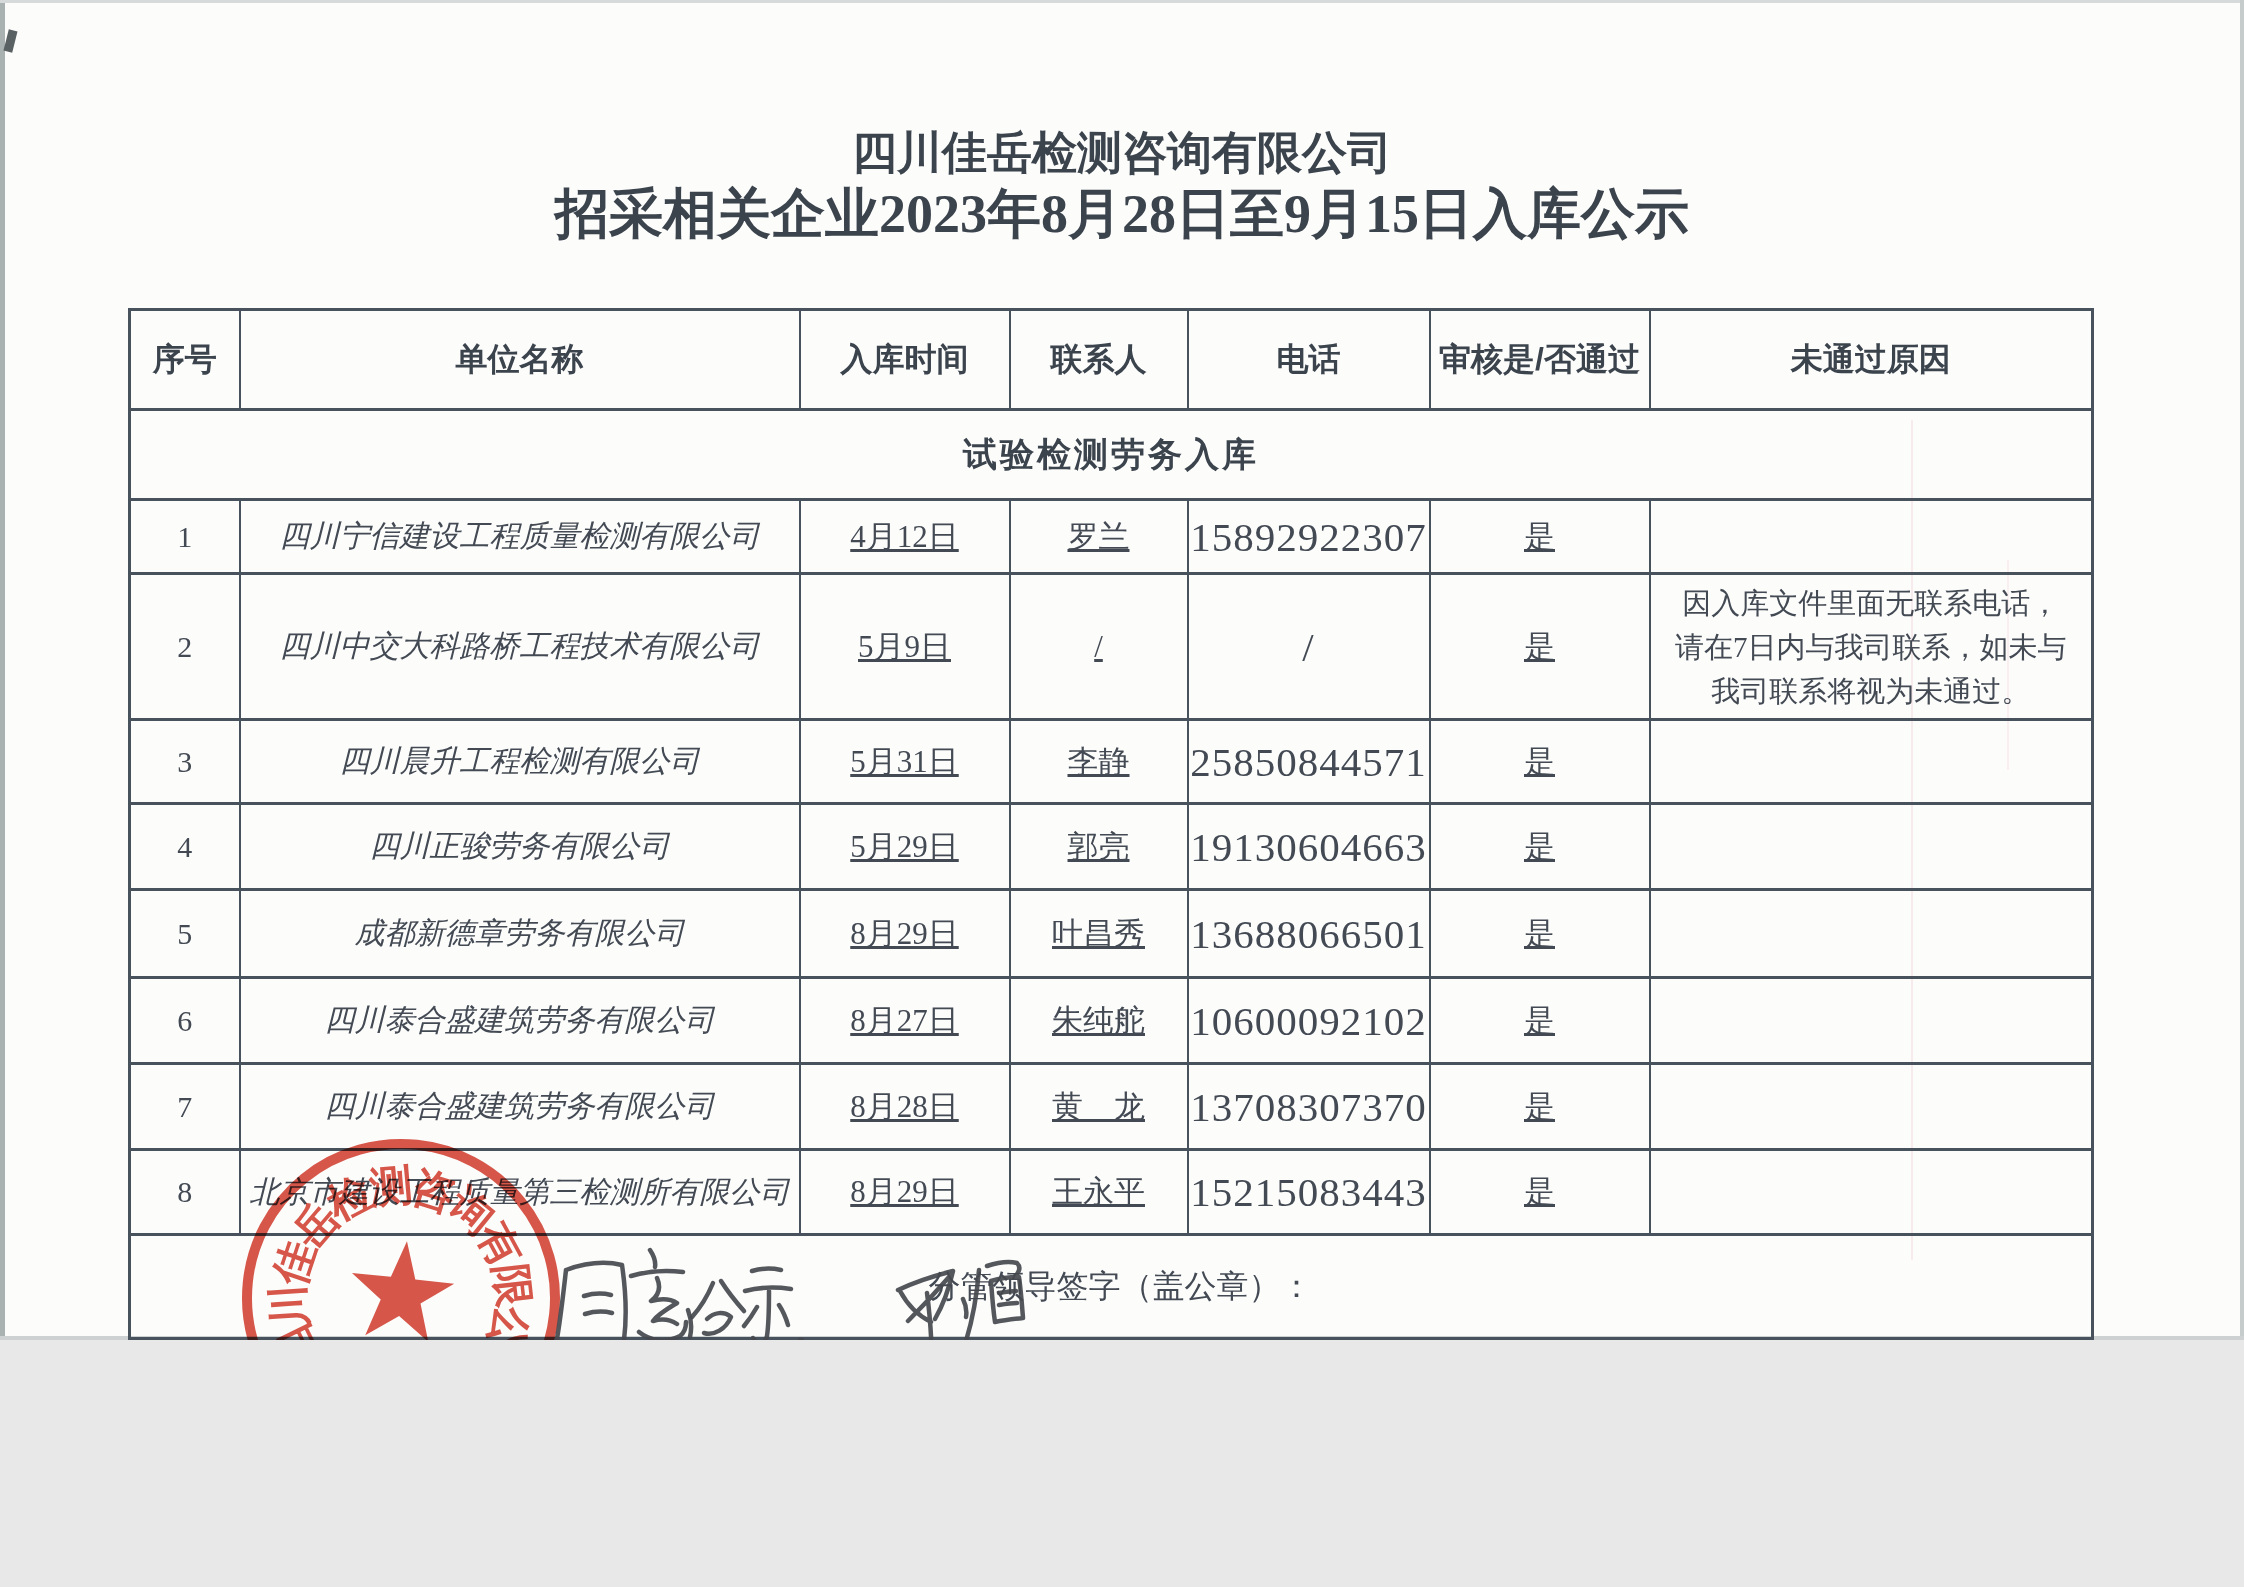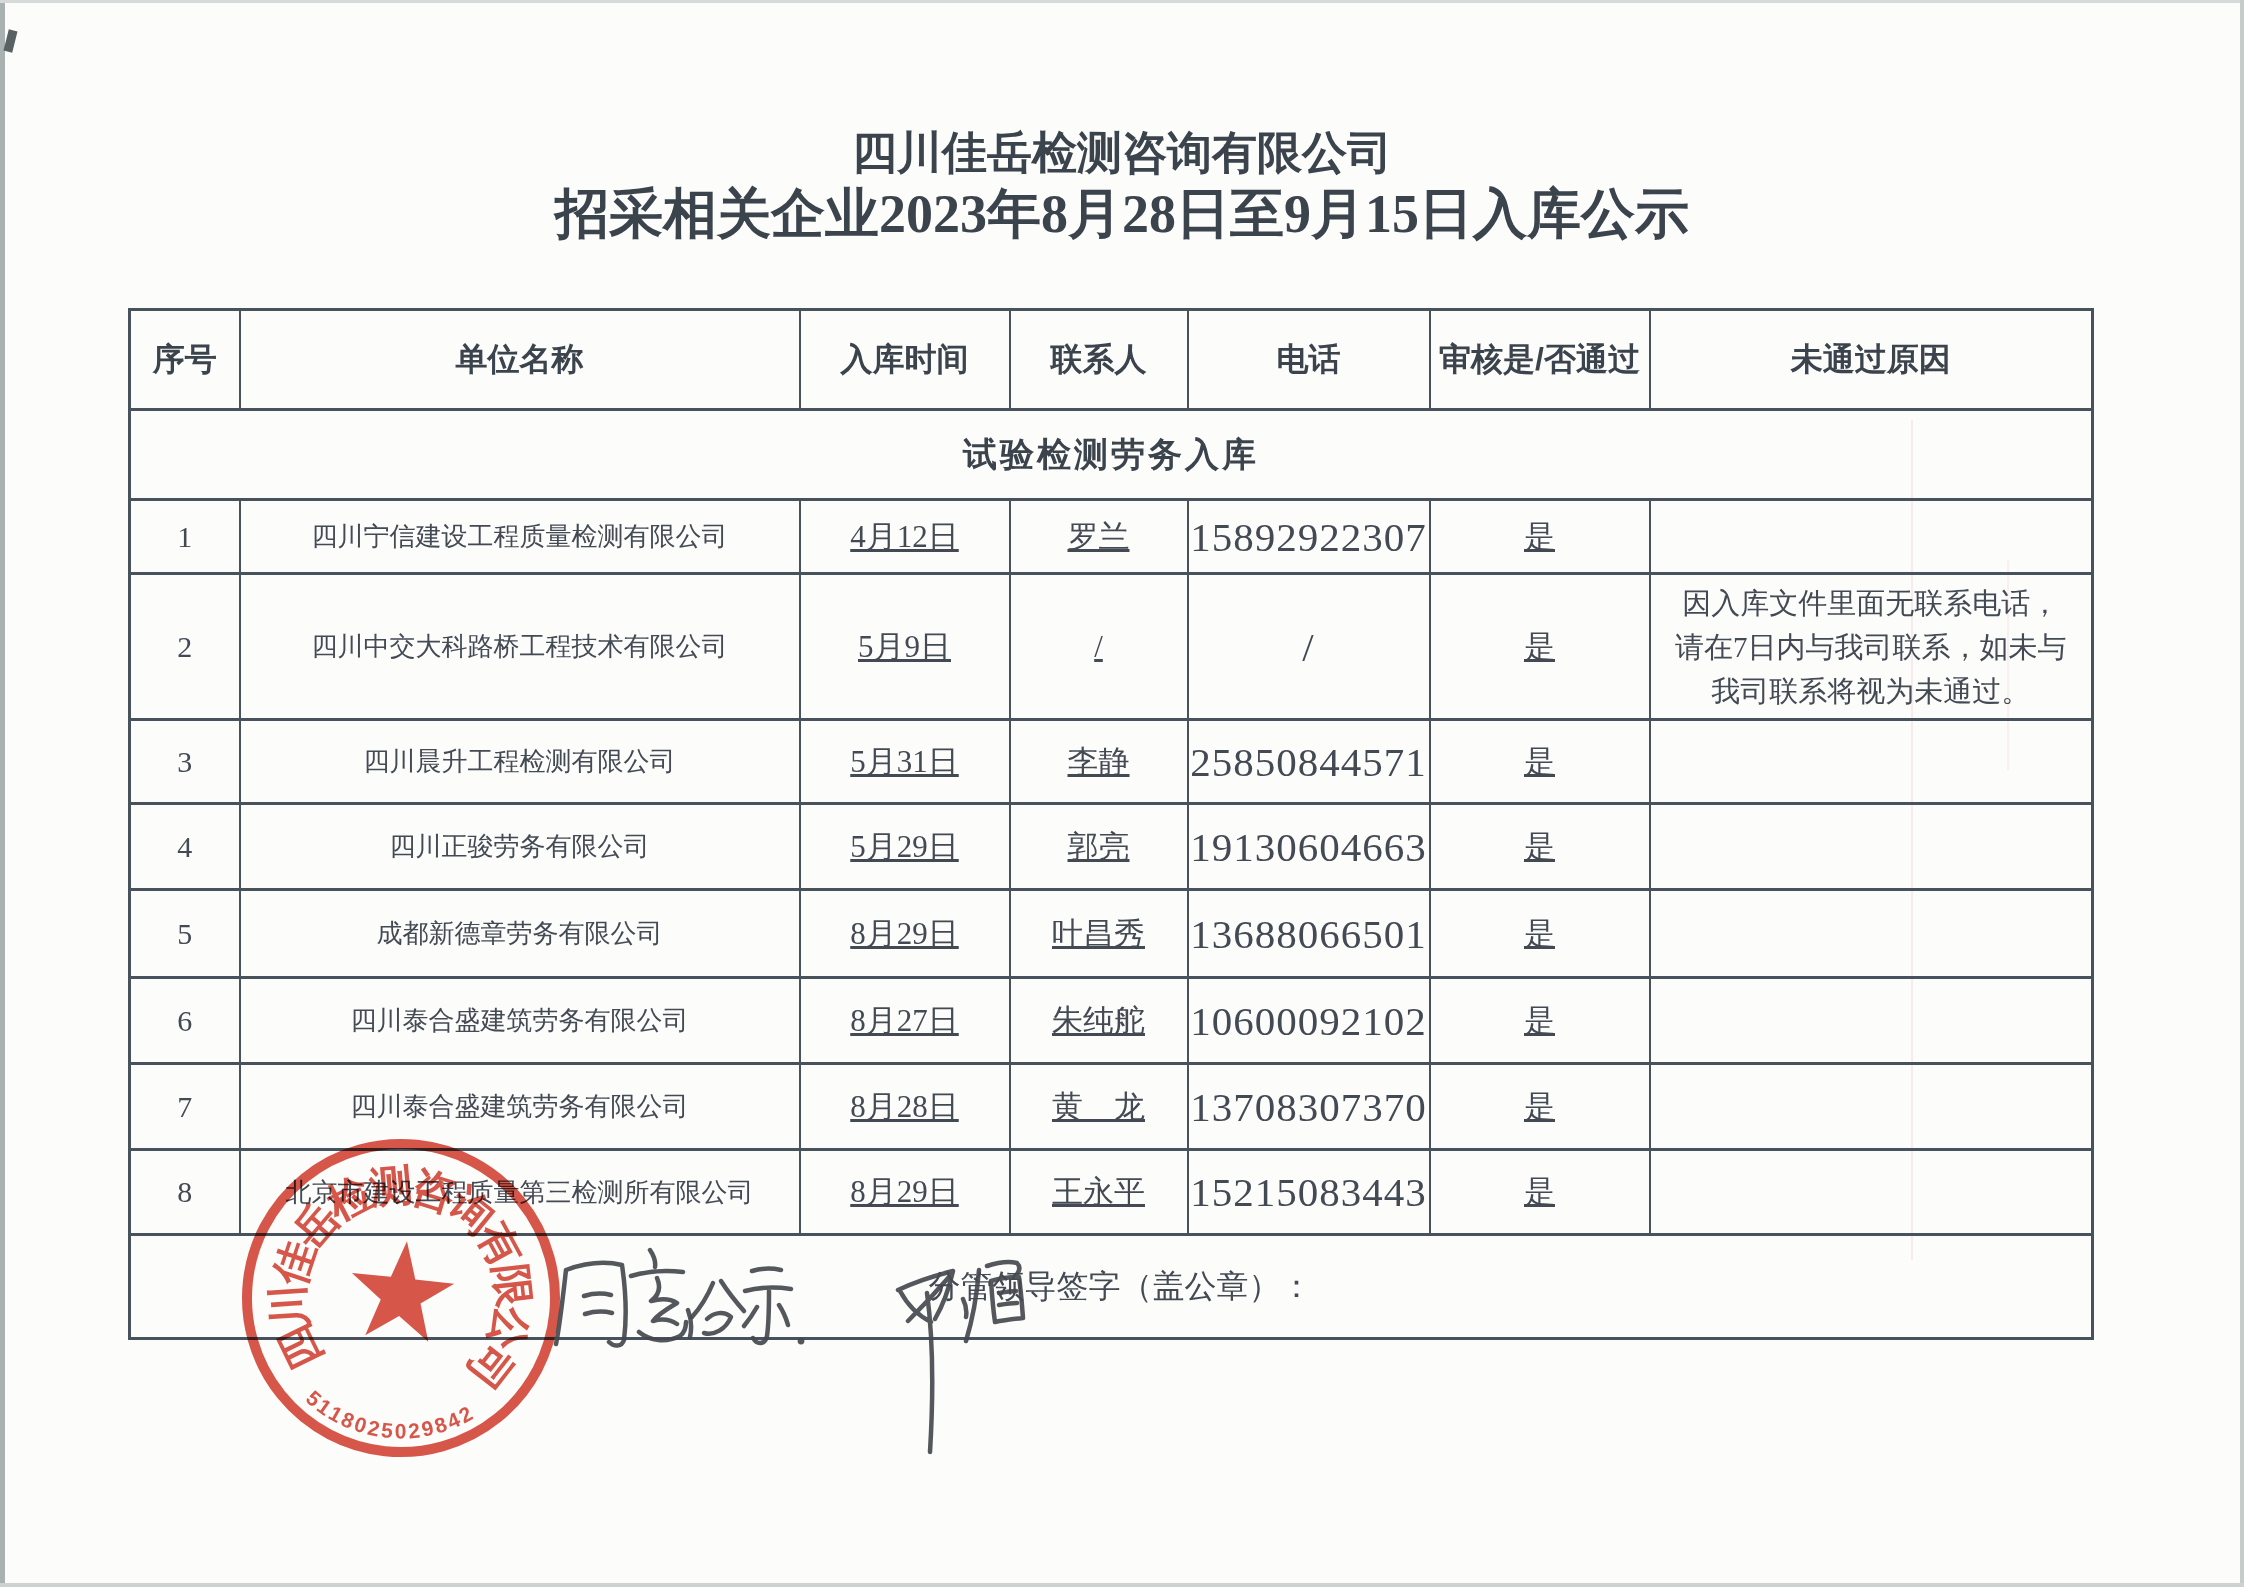--- a/index.html
+++ b/index.html
@@ -5,21 +5,21 @@
   :root{
     --f-serif:"Liberation Serif","DejaVu Serif",serif;
     --f-sans:"Liberation Sans","DejaVu Sans",sans-serif;
     --ink-text:#434a54;
     --ink-bold:#3b434d;
     --ink-line:#47525d;
     --sig-ink:#45494e;
   }
   html,body{margin:0;padding:0;background:#e8e8e8;}
   #page{
-    position:relative;width:2244px;height:1587px;background:#fcfcfb;
+    position:relative;width:2244px;height:1340px;background:#fcfcfb;
     overflow:hidden;font-family:var(--f-serif);
   }
   
   .edge{position:absolute;}
   .edge-left{left:0;top:0;width:5px;height:1587px;background:#aab1b1;}
   .edge-top{left:0;top:0;width:2244px;height:3px;background:#d6dada;}
   .edge-right{right:0;top:0;width:4px;height:1587px;background:#c6cbcb;}
   .edge-bottom{left:0;bottom:0;width:2244px;height:4px;background:#cdd1d1;}
   .speck{left:6px;top:30px;width:9px;height:22px;background:#5a6162;transform:rotate(14deg);}
   .streak{position:absolute;width:2px;background:rgba(226,120,150,.13);}
@@ -42,21 +42,21 @@
     border-top-width:3px;border-bottom-width:3px;
     text-align:center;vertical-align:middle;
     overflow:hidden;
   }
   table.main tr:first-child td{border-top-width:3px;}
   table.main td:first-child,table.main th:first-child{border-left-width:3px;}
   table.main td:last-child,table.main th:last-child{border-right-width:3px;}
   .subtitle-cell{font-family:var(--f-sans);font-weight:bold;font-size:34px;letter-spacing:3px;color:var(--ink-bold);}
   th.hdr{font-family:var(--f-sans);font-weight:bold;font-size:32px;color:var(--ink-bold);}
   td.c-no{font-size:30px;}
-  td.c-co{font-size:26px;white-space:nowrap;}
+  td.c-co{font-size:30px;white-space:nowrap;font-style:italic;}
   td.c-date,td.c-ct,td.c-ap{font-size:31px;text-decoration:underline;}
   td.c-ph{font-size:41px;letter-spacing:1px;}
   td.c-rs{font-size:29px;line-height:44px;padding:0 22px;text-align:center;}
   td.footer-cell{text-align:left;padding-left:20px;font-size:32px;color:var(--ink-text);}
 
   
   .seal{
     position:absolute;left:201px;top:1098px;width:400px;height:400px;
     mix-blend-mode:multiply;opacity:.93;
   }

